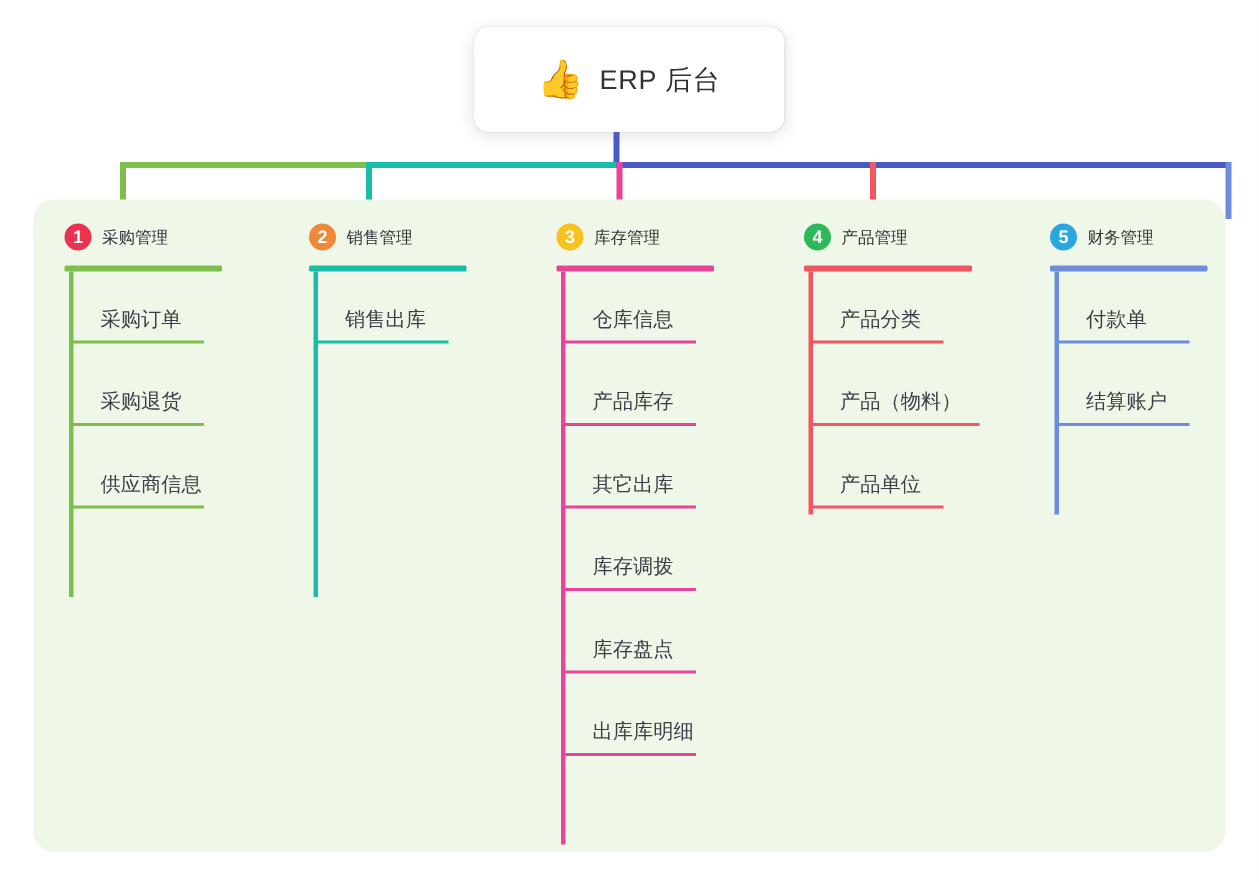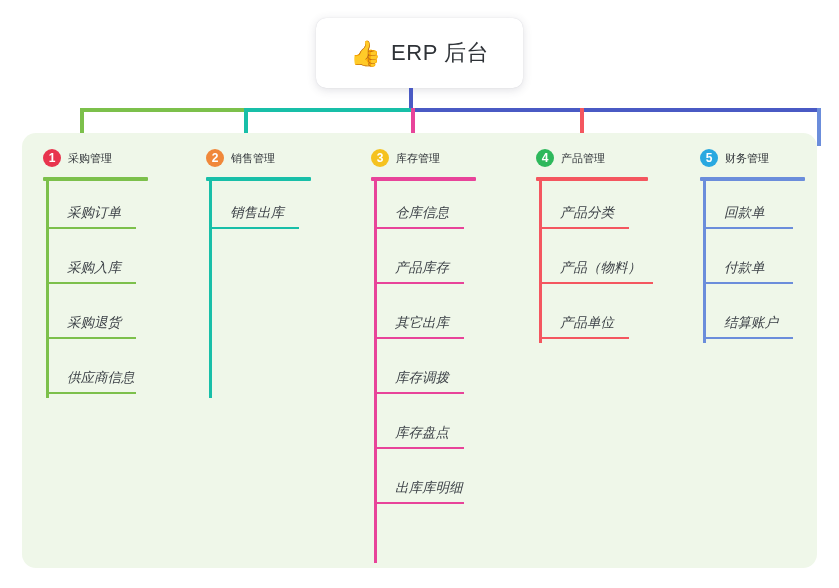--- a/index.html
+++ b/index.html
@@ -17,21 +17,21 @@
     left: 316px; top: 18px;
     width: 207px; height: 70px;
     background: #ffffff;
     border-radius: 10px;
     box-shadow: 0 2px 10px rgba(60,60,90,0.16), 0 0 1px rgba(60,60,90,0.20);
     display: flex; align-items: center; justify-content: center;
     gap: 10px;
   }
   .title-emoji { font-size: 25px; line-height: 1; }
   .title-text {
-    font-size: 22px; color: #2f3338; letter-spacing: 0.5px;
+    font-size: 18px; color: #2f3338; letter-spacing: 0.5px;
     white-space: nowrap;
     text-align: right;
   }
 
   
   .ln { position: absolute; }
   .v { width: 4px; }
   .h { height: 4px; }
 
   
@@ -47,21 +47,21 @@
   .col { position: absolute; top: 146px; }
   .col-head { display: flex; align-items: center; gap: 7px; height: 24px; }
   .badge {
     width: 18px; height: 18px; border-radius: 50%;
     color: #ffffff; font-size: 12px; line-height: 18px;
     text-align: center; font-weight: bold; flex: none;
   }
   .col-title { font-size: 11px; color: #2f3338; white-space: nowrap; }
   .col-rule { height: 4px; margin-top: 7px; border-radius: 1px; }
 
-  .items { position: relative; margin-top: 0; font-style: italic; }
+  .items { position: relative; margin-top: 0; }
   .spine { position: absolute; left: 3px; top: 0; width: 3px; }
   .item {
     position: relative;
     height: 55px;
     padding-left: 24px;
   }
   .item-label {
     position: absolute; left: 24px; bottom: 14px;
     font-size: 13.5px; color: #3a3f45; white-space: nowrap;
   }
@@ -101,24 +101,20 @@
           <span class="col-title">采购管理</span>
         </div>
         <div class="col-rule" style="background: rgb(124, 192, 75); width: 105px;"></div>
         <div class="items" style="height: 220px;">
           <div class="spine" style="background: rgb(124, 192, 75); height: 217px;"></div>
           <div class="item">
             <span class="item-label">采购订单</span>
             <span class="item-rule" style="background: rgb(124, 192, 75);"></span>
           </div>
           <div class="item">
-            <span class="item-label">采购入库</span>
-            <span class="item-rule" style="background: rgb(124, 192, 75);"></span>
-          </div>
-          <div class="item">
             <span class="item-label">采购退货</span>
             <span class="item-rule" style="background: rgb(124, 192, 75);"></span>
           </div>
           <div class="item">
             <span class="item-label">供应商信息</span>
             <span class="item-rule" style="background: rgb(124, 192, 75);"></span>
           </div>
         </div>
       </div>
       <div class="col" style="left: 206px; width: 148px;">
@@ -193,24 +189,20 @@
       </div>
       <div class="col" style="left: 700px; width: 120px;">
         <div class="col-head">
           <span class="badge" style="background: rgb(41, 168, 224);">5</span>
           <span class="col-title">财务管理</span>
         </div>
         <div class="col-rule" style="background: rgb(107, 141, 219); width: 105px;"></div>
         <div class="items" style="height: 165px;">
           <div class="spine" style="background: rgb(107, 141, 219); height: 162px;"></div>
           <div class="item">
-            <span class="item-label">回款单</span>
-            <span class="item-rule" style="background: rgb(107, 141, 219);"></span>
-          </div>
-          <div class="item">
             <span class="item-label">付款单</span>
             <span class="item-rule" style="background: rgb(107, 141, 219);"></span>
           </div>
           <div class="item">
             <span class="item-label">结算账户</span>
             <span class="item-rule" style="background: rgb(107, 141, 219);"></span>
           </div>
         </div>
       </div>
     </div>

